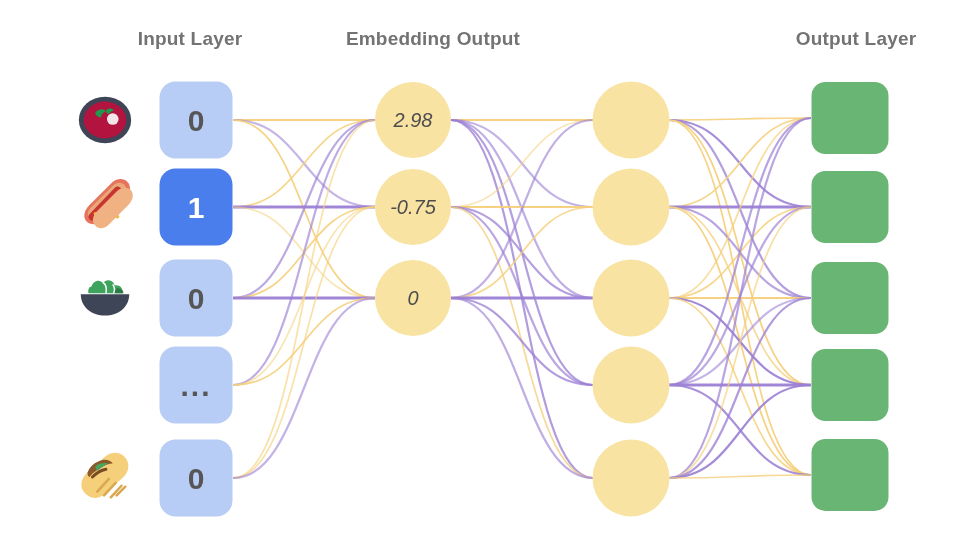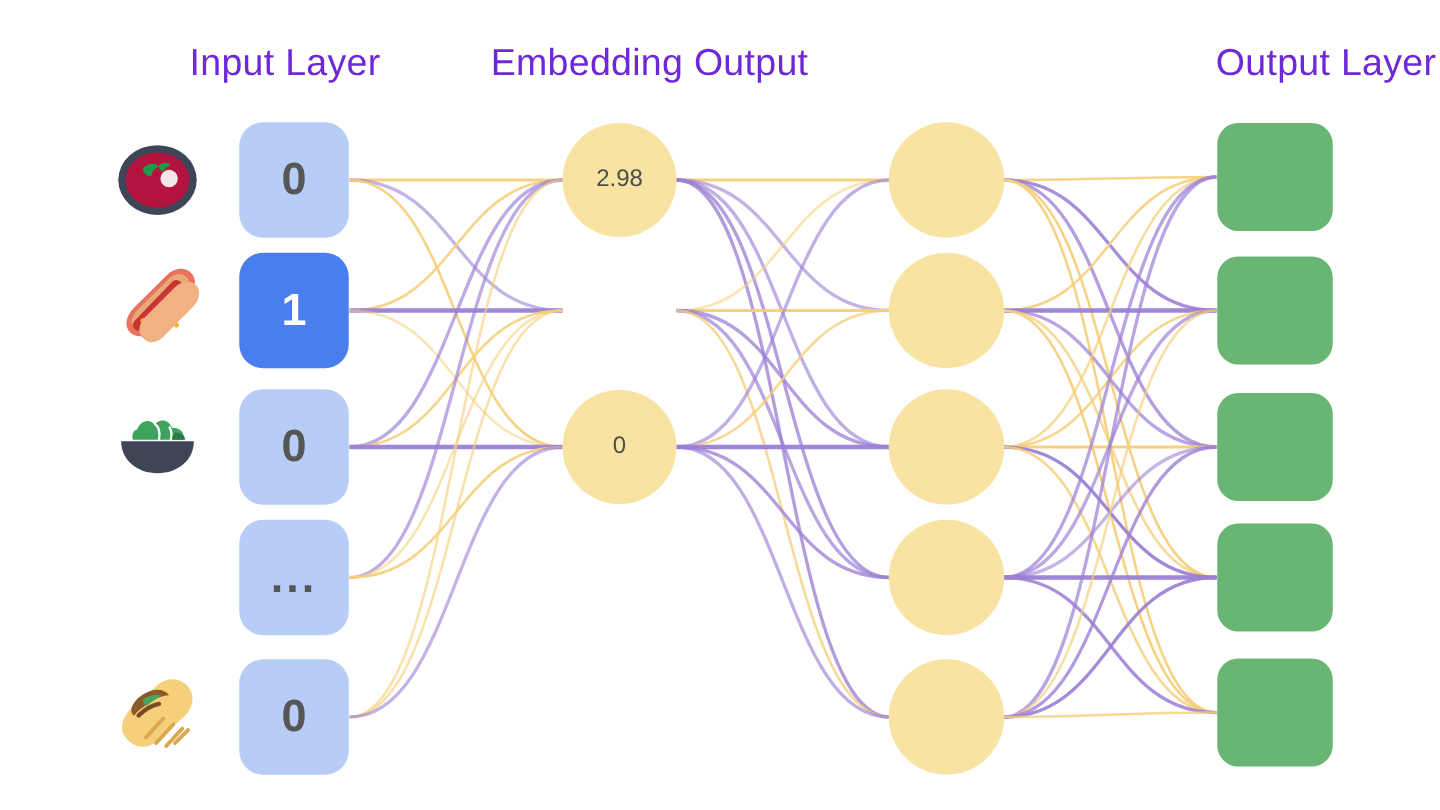--- a/index.html
+++ b/index.html
@@ -21,23 +21,23 @@
   #wires {
     position: absolute;
     left: 0;
     top: 0;
     width: 960px;
     height: 540px;
     pointer-events: none;
   }
   .layer-title {
     position: absolute;
-    font-size: 25px;
-    font-weight: normal;
-    color: #6d28d9;
+    font-size: 19px;
+    font-weight: bold;
+    color: #737373;
     letter-spacing: 0.2px;
     white-space: nowrap;
     transform: translateX(-50%);
     top: 28px;
   }
   .emoji-icon {
     position: absolute;
     width: 62px;
     height: 62px;
     transform: translate(-50%, -50%);
@@ -72,21 +72,22 @@
     background: #f8e3a3;
     transform: translate(-50%, -50%);
     display: flex;
     align-items: center;
     justify-content: center;
     color: #4d4d4d;
     z-index: 3;
   }
   .emb-node {
     width: 76px; height: 76px;
-    font-size: 16px;
+    font-size: 20px;
+    font-style: italic;
   }
   .hid-node {
     width: 77px; height: 77px;
   }
 
   .out-node {
     position: absolute;
     width: 77px;
     height: 72px;
     border-radius: 14px;
@@ -153,21 +154,21 @@
       <path d="M669,385C740,385 740,475 811,475" stroke="#9b7fd4" stroke-width="2.2" fill="none" opacity="0.8606881619946511"></path>
       <path d="M669,478C740,478 740,118 811,118" stroke="#9b7fd4" stroke-width="2.2" fill="none" opacity="0.7070546627776021"></path>
       <path d="M669,478C740,478 740,207 811,207" stroke="#f5cf7a" stroke-width="1.7" fill="none" opacity="0.6784669399859696"></path>
       <path d="M669,478C740,478 740,298 811,298" stroke="#9b7fd4" stroke-width="2.2" fill="none" opacity="0.7843732358116533"></path>
       <path d="M669,478C740,478 740,385 811,385" stroke="#9b7fd4" stroke-width="2.2" fill="none" opacity="0.9043389798860714"></path>
       <path d="M669,478C740,478 740,475 811,475" stroke="#f5cf7a" stroke-width="1.7" fill="none" opacity="0.7802343011974517"></path>
     </svg>
 
   <div class="layer-title" style="left:190px">Input Layer</div>
   <div class="layer-title" style="left:433px">Embedding Output</div>
-  <div class="layer-title" style="left:884px">Output Layer</div>
+  <div class="layer-title" style="left:856px">Output Layer</div>
 
   <div class="emoji-icon" style="left:105px; top:120px">
     <svg viewBox="0 0 64 64">
       <ellipse cx="32" cy="32" rx="27" ry="24" fill="#3d4556"></ellipse>
       <ellipse cx="32" cy="32" rx="22" ry="19" fill="#b3133f"></ellipse>
       <path d="M22 24c4-4 9-4 11-1-3 1-5 3-5 6-3 1-6-2-6-5z" fill="#1e9a4a"></path>
       <path d="M33 22c3-3 7-2 8 0-2 1-4 2-5 4-2 0-3-2-3-4z" fill="#1e9a4a"></path>
       <circle cx="40" cy="31" r="6" fill="#f2e6e8"></circle>
     </svg>
   </div>
@@ -214,20 +215,23 @@
   <div class="in-node off" style="left:196px; top:385px">
     <span class="dots">...</span>
   </div>
   <div class="in-node off" style="left:196px; top:478px">
     <span>0</span>
   </div>
 
   <div class="emb-node" style="left:413px; top:120px">
     <span>2.98</span>
   </div>
+  <div class="emb-node" style="left:413px; top:207px">
+    <span>-0.75</span>
+  </div>
   <div class="emb-node" style="left:413px; top:298px">
     <span>0</span>
   </div>
 
   <div class="hid-node" style="left:631px; top:120px"></div>
   <div class="hid-node" style="left:631px; top:207px"></div>
   <div class="hid-node" style="left:631px; top:298px"></div>
   <div class="hid-node" style="left:631px; top:385px"></div>
   <div class="hid-node" style="left:631px; top:478px"></div>
 

